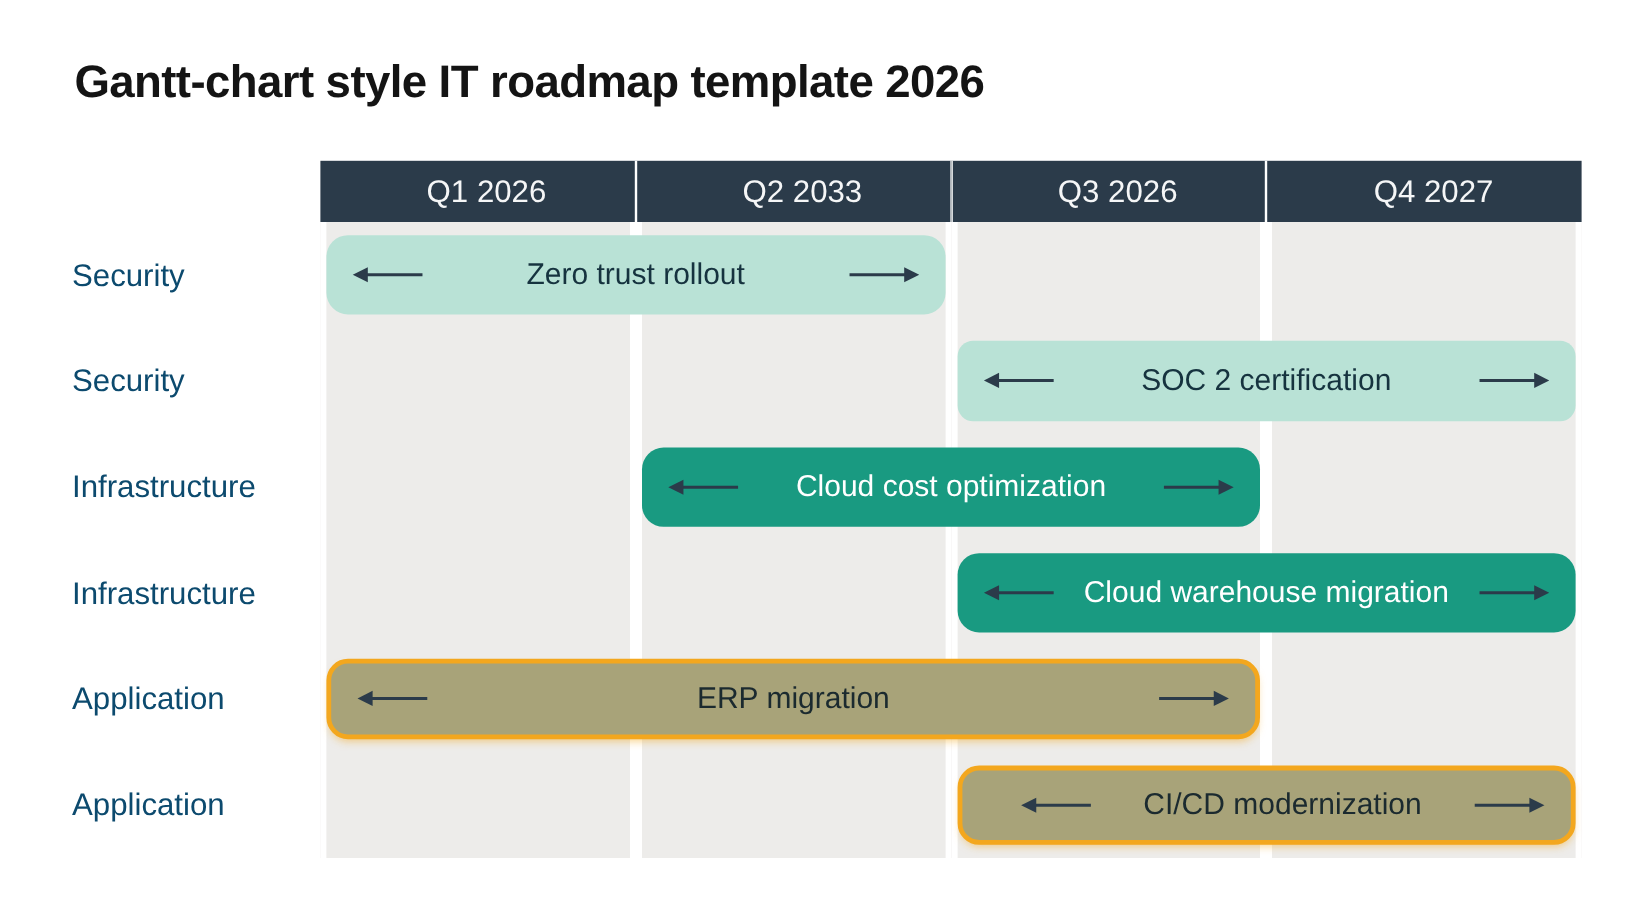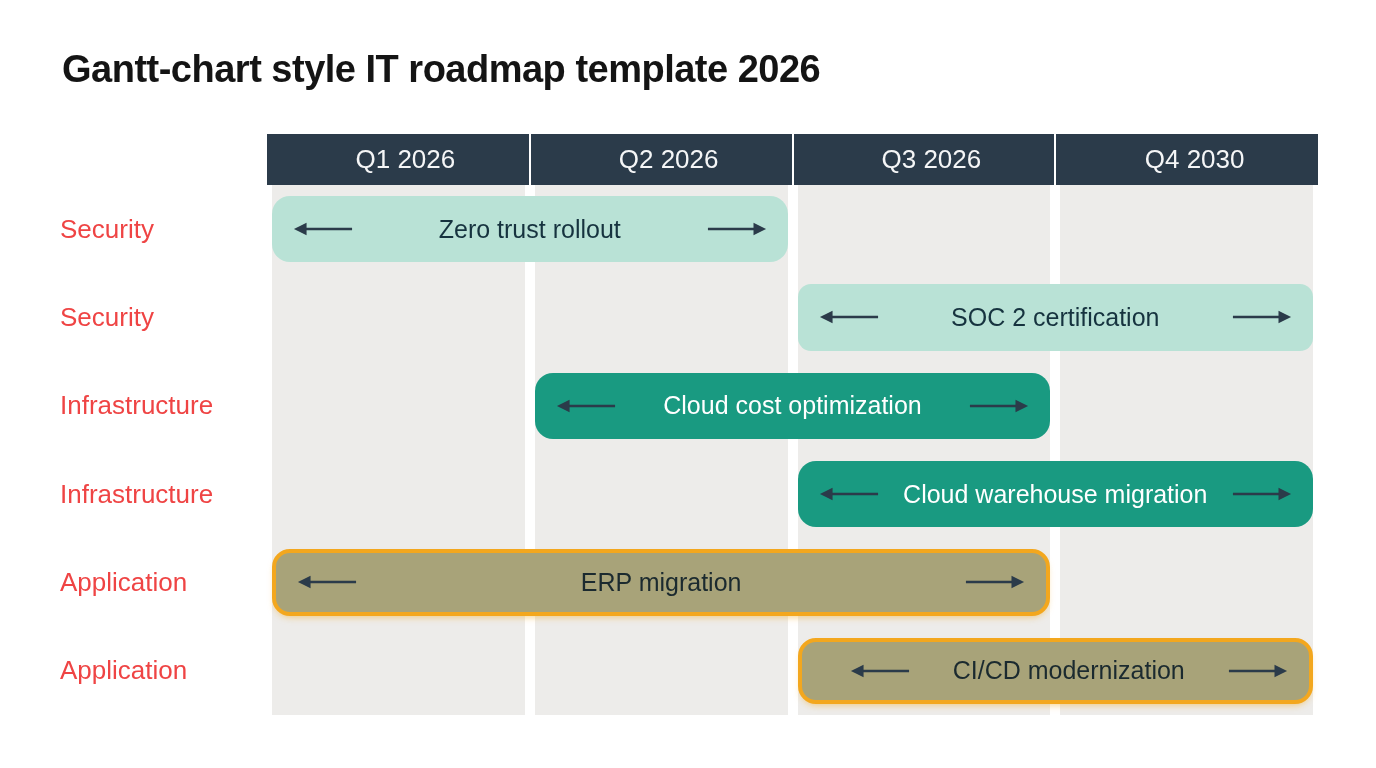--- a/index.html
+++ b/index.html
@@ -79,21 +79,21 @@
     left: 60px;
     top: 185px;
     width: 200px;
     height: 530px;
   }
   .row-label {
     height: 16.6667%;
     display: flex;
     align-items: center;
     font-size: 26px;
-    color: #ef4444;
+    color: #0c4a6e;
   }
   
   .bar {
     position: absolute;
     top: 11px;
     bottom: 11px;
     border-radius: 18px;
     display: flex;
     align-items: center;
     padding: 0 20px;
@@ -130,23 +130,23 @@
   <div class="row-label">Security</div>
   <div class="row-label">Infrastructure</div>
   <div class="row-label">Infrastructure</div>
   <div class="row-label">Application</div>
   <div class="row-label">Application</div>
 </div>
 
 <div class="chart">
   <div class="chart-header">
     <div class="hcell">Q1 2026</div>
-    <div class="hcell">Q2 2026</div>
+    <div class="hcell">Q2 2033</div>
     <div class="hcell">Q3 2026</div>
-    <div class="hcell">Q4 2030</div>
+    <div class="hcell">Q4 2027</div>
   </div>
 
   <div class="chart-body">
     <div class="col-bg c0"></div>
     <div class="col-bg c1"></div>
     <div class="col-bg c2"></div>
     <div class="col-bg c3"></div>
 
     <div class="rows">
 

